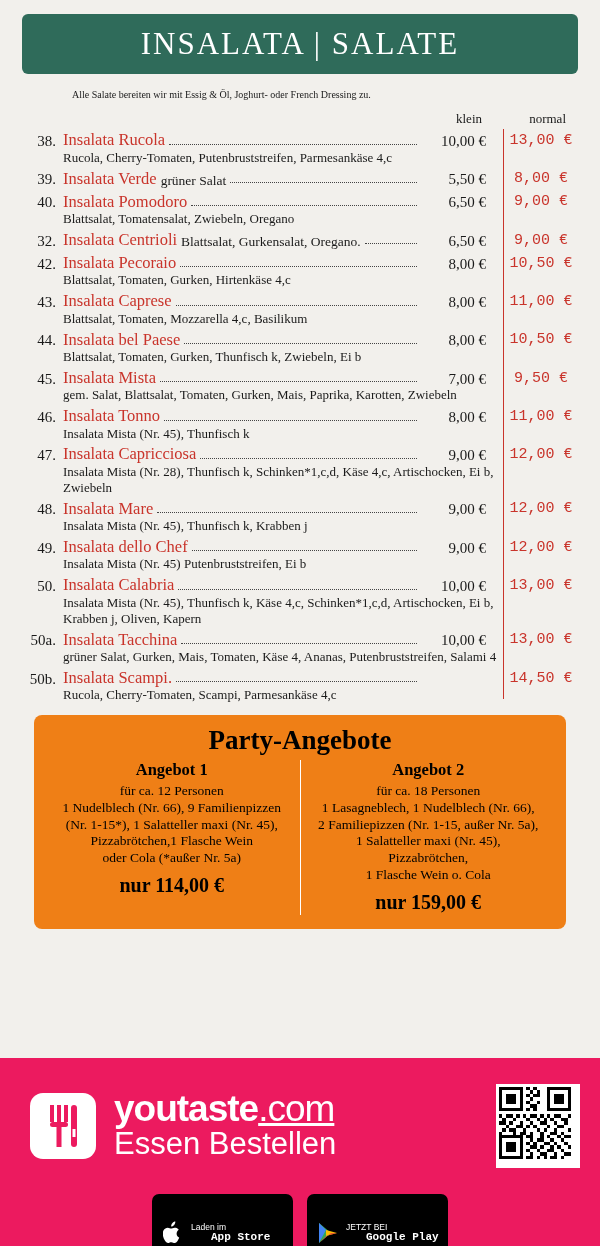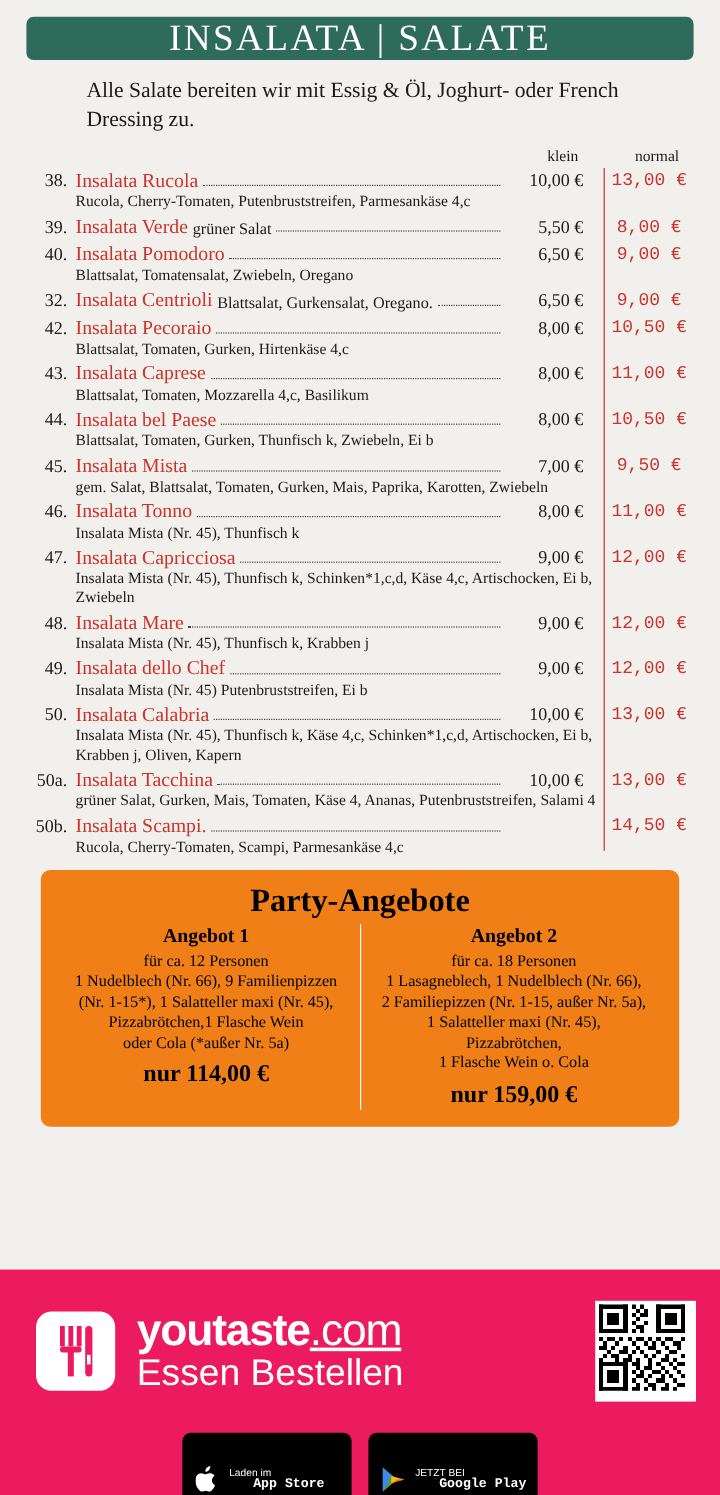--- a/index.html
+++ b/index.html
@@ -11,34 +11,34 @@
     position:relative;
     overflow:hidden;
   }
   .page{width:600px;height:1246px;position:relative;}
 
   
   .header-band{
     margin:14px 22px 0 22px;
     background:#2f6b5a;
     border-radius:6px;
-    height:36px;
+    height:60px;
     display:flex;align-items:center;justify-content:center;
   }
   .header-title{
     color:#ffffff;
     font-size:31px;
     letter-spacing:2px;
     font-family:"Liberation Serif", serif;
   }
 
   
   .intro{
     margin:14px 70px 0 72px;
-    font-size:18px;
+    font-size:10px;
     line-height:1.32;
     color:#1a1a1a;
   }
 
   
   .colhead{
     position:relative;
     margin:10px 22px 0 22px;
     height:16px;
     font-size:13px;
@@ -332,21 +332,21 @@
         <div class="desc">Insalata Mista (Nr. 45), Thunfisch k</div>
       </div>
       <div class="item">
         <div class="row1">
           <span class="num">47.</span>
           <span class="nm">Insalata Capricciosa</span>
           <span class="dots"></span>
           <span class="p1">9,00 €</span>
           <span class="p2">12,00 €</span>
         </div>
-        <div class="desc">Insalata Mista (Nr. 45), Thunfisch k, Schinken*1,c,d, Käse 4,c, Artischocken, Ei b, Zwiebeln</div>
+        <div class="desc">Insalata Mista (Nr. 28), Thunfisch k, Schinken*1,c,d, Käse 4,c, Artischocken, Ei b, Zwiebeln</div>
       </div>
       <div class="item">
         <div class="row1">
           <span class="num">48.</span>
           <span class="nm">Insalata Mare</span>
           <span class="dots"></span>
           <span class="p1">9,00 €</span>
           <span class="p2">12,00 €</span>
         </div>
         <div class="desc">Insalata Mista (Nr. 45), Thunfisch k, Krabben j</div>

